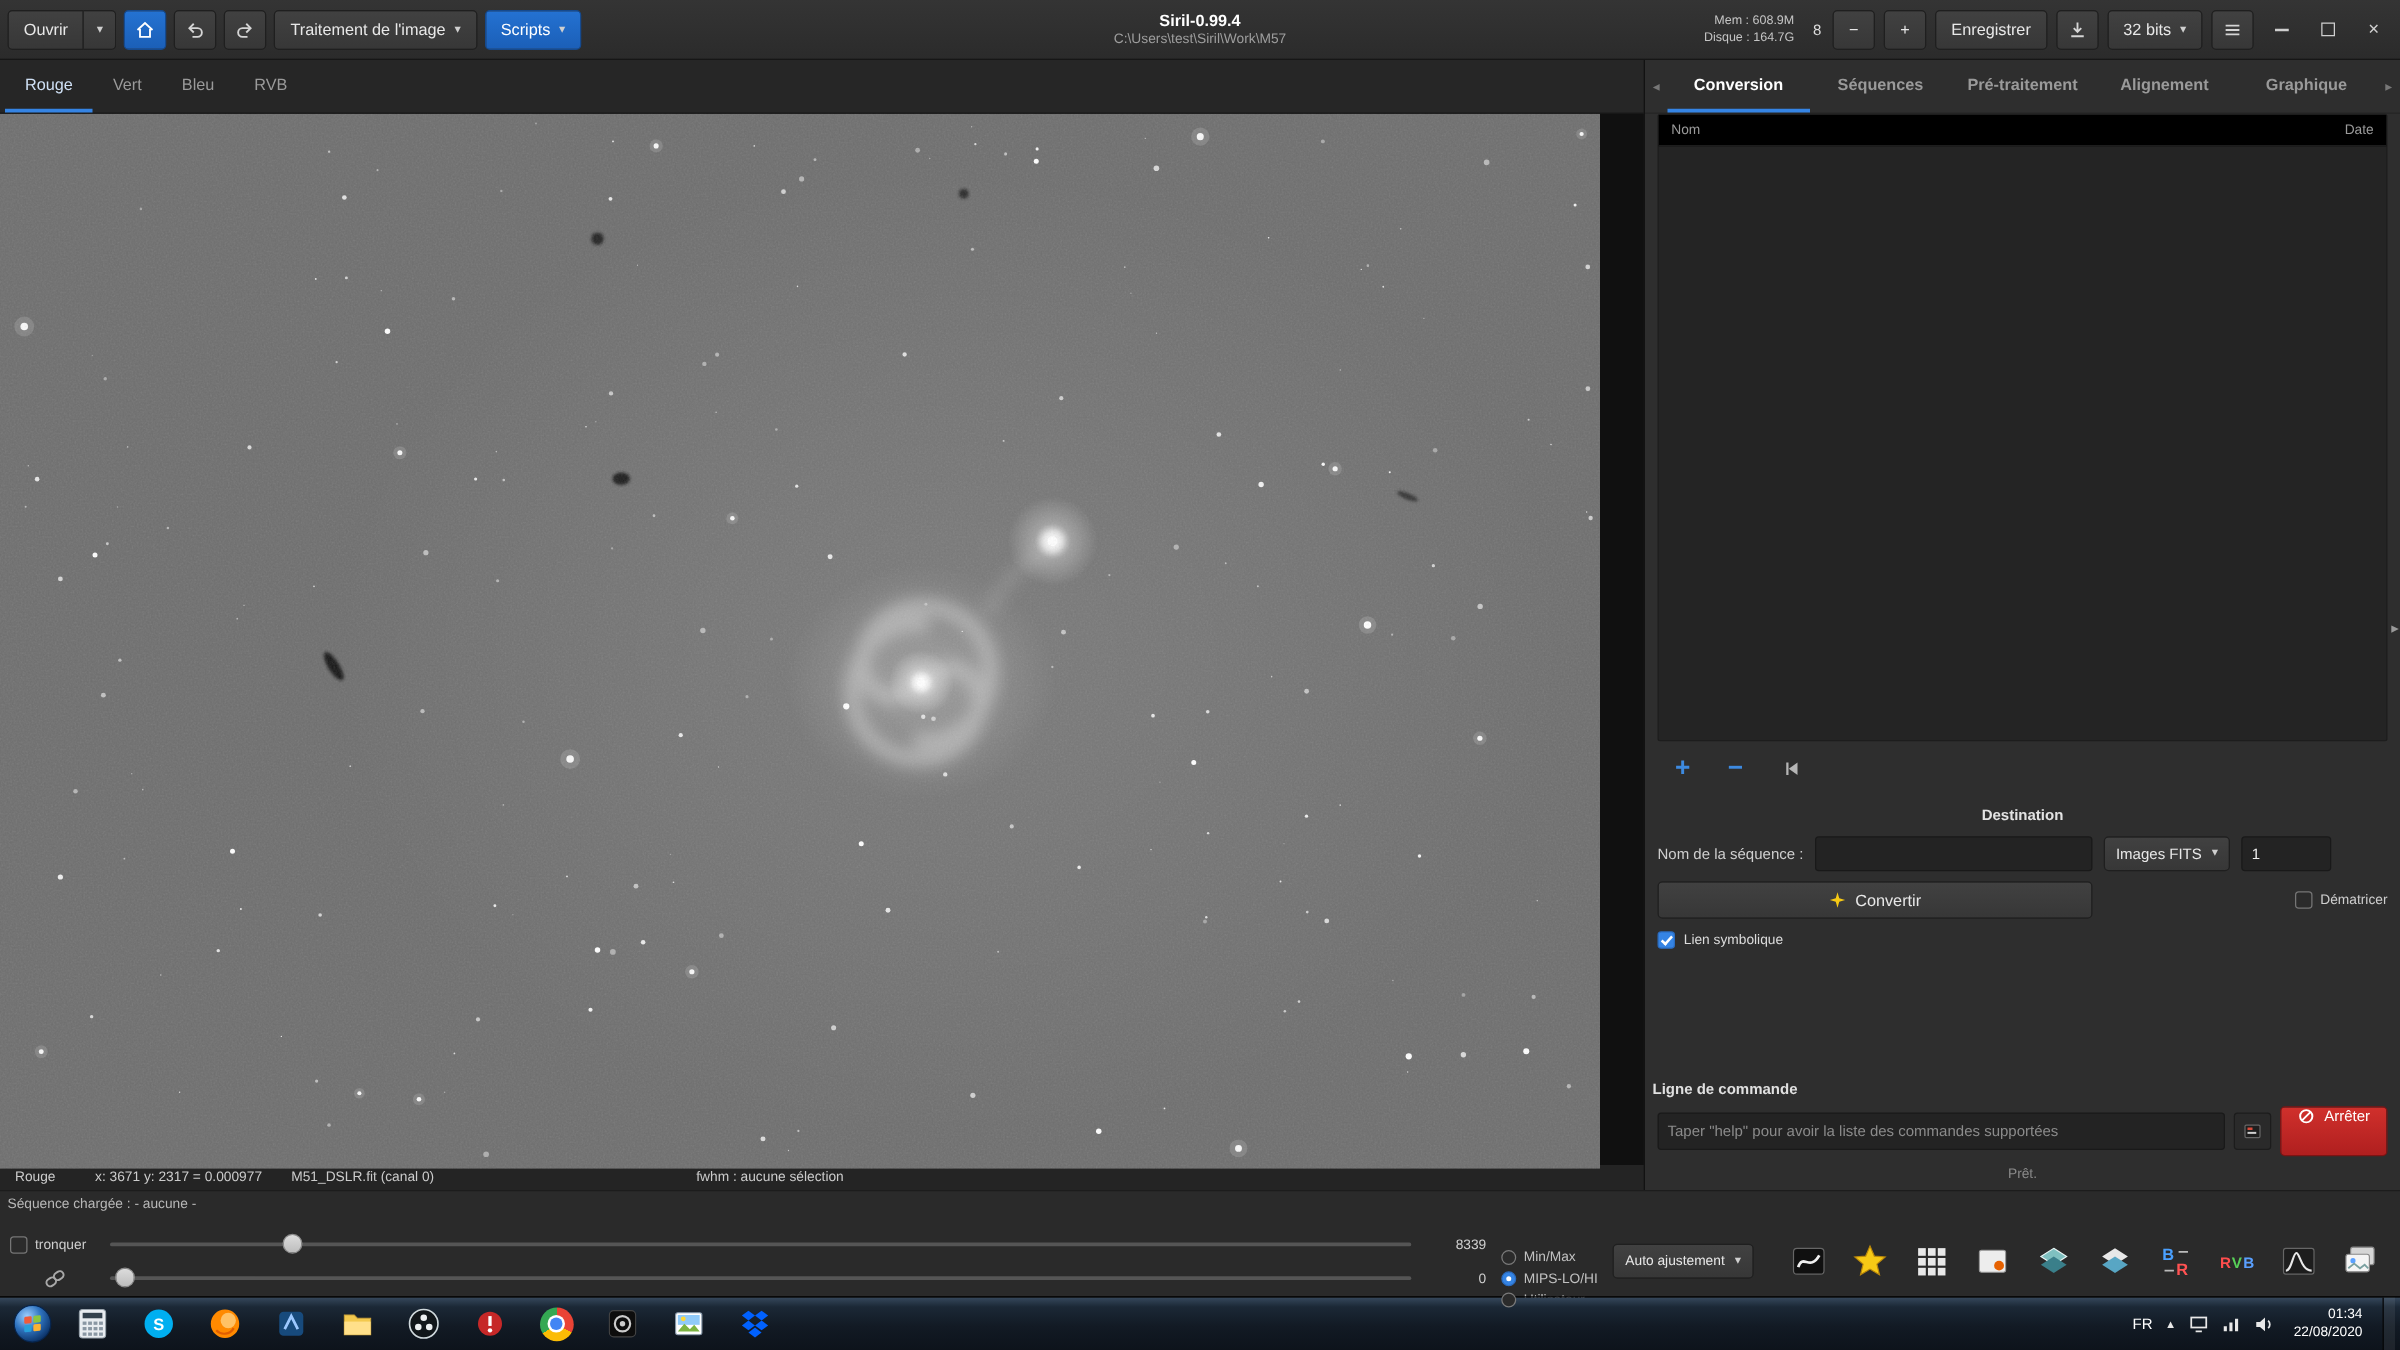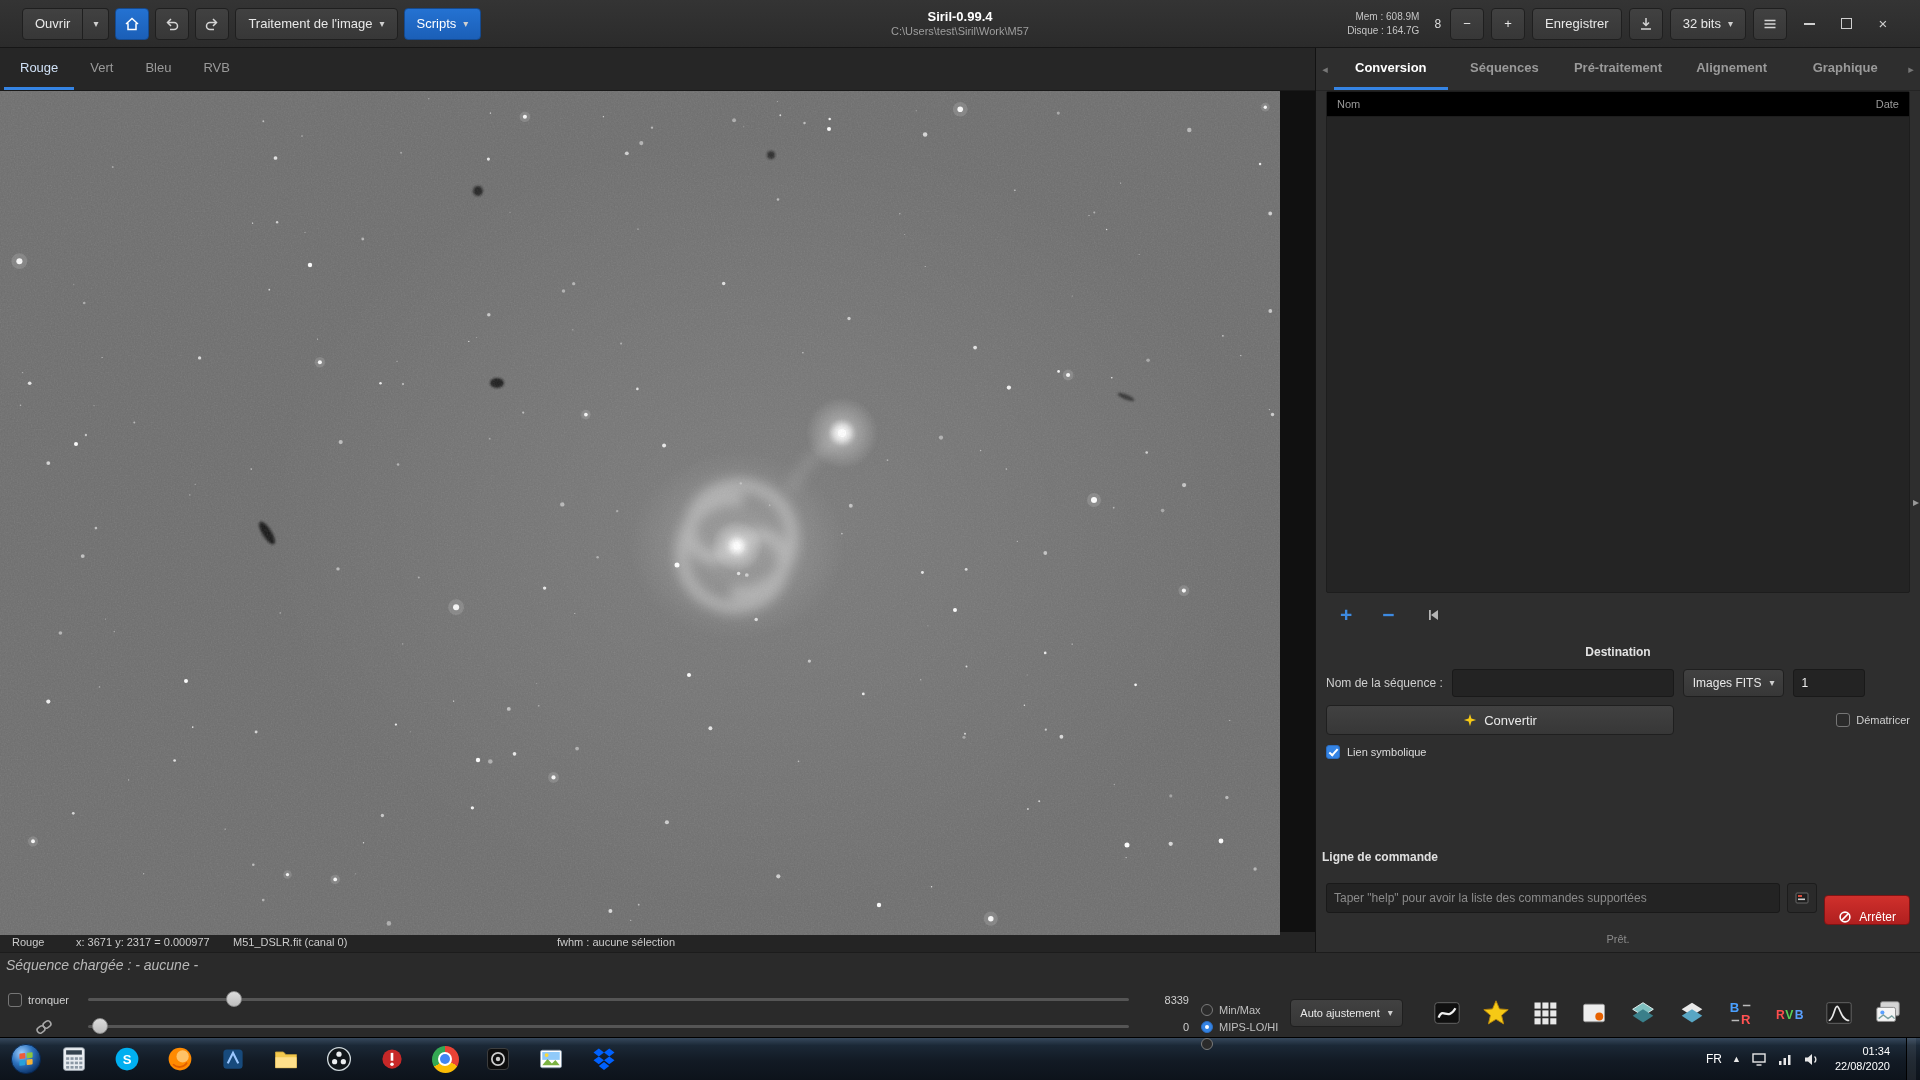--- a/index.html
+++ b/index.html
@@ -1,21 +1,21 @@
 <!DOCTYPE html>
 <html><head>
 <meta charset="utf-8">
 <style>
   html,body{margin:0;padding:0;background:#000;width:1920px;height:1080px;overflow:hidden;
     font-family:"Liberation Sans",sans-serif;}
   .app{width:1920px;height:1080px;display:flex;flex-direction:column;background:#242424;color:#ddd;position:relative;overflow:hidden;}
 
   
   .topbar{height:47px;flex:0 0 47px;background:linear-gradient(#343434,#2b2b2b);border-bottom:1px solid #161616;
-    display:flex;align-items:center;padding:0 22px;gap:6px;position:relative;z-index:5;}
+    display:flex;align-items:center;padding:0 6px;gap:6px;position:relative;z-index:5;}
   .btn{background:linear-gradient(#414141,#373737);border:1px solid #1f1f1f;border-radius:4px;color:#e8e8e8;
     font-size:13px;height:32px;display:inline-flex;align-items:center;justify-content:center;padding:0 12px;gap:7px;box-sizing:border-box;cursor:default;}
   .btn.icon{width:34px;padding:0;}
   .btn.blue{background:linear-gradient(#2472d2,#1b5fb7);border-color:#154a8f;color:#fff;}
   .caret{font-size:10px;color:#cfcfcf;line-height:1;}
   .grp{display:flex;}
   .grp .btn:first-child{border-top-right-radius:0;border-bottom-right-radius:0;}
   .grp .btn:last-child{border-top-left-radius:0;border-bottom-left-radius:0;border-left:none;width:26px;}
   .title-block{position:absolute;left:50%;transform:translateX(-50%);text-align:center;line-height:1.25;}
   .title{font-size:13px;font-weight:bold;color:#fff;}
@@ -72,27 +72,27 @@
   .symlink-row{margin-top:10px;display:flex;align-items:center;gap:7px;font-size:11px;color:#dcdcdc;}
   .supported-row{display:flex;gap:10px;margin-top:9px;font-size:11px;}
   .supported-label{width:152px;color:#d2d2d2;flex:0 0 152px;}
   .supported-text{flex:1;color:#c0c0c0;line-height:1.4;}
   .cmd-section{margin-top:auto;padding-bottom:2px;}
   .cmd-title{font-weight:bold;font-size:12px;color:#e0e0e0;margin:8px 0 7px -4px;}
   .cmd-row{display:flex;align-items:center;gap:7px;}
   .cmd-input{flex:1;height:30px;}
   .cmd-input::placeholder{color:#8b8b8b;}
   .sq-btn{width:30px;height:30px;flex:0 0 30px;background:#2a2a2a;border:1px solid #1c1c1c;border-radius:3px;display:flex;align-items:center;justify-content:center;padding:0;}
-  .stop-btn{height:30px;background:linear-gradient(#d0302c,#b01f1f);border:1px solid #7e1414;border-radius:4px;
-    color:#fff;font-size:12px;display:flex;align-items:flex-end;gap:7px;padding:0 13px;margin-top:24px;}
+  .stop-btn{height:40px;background:linear-gradient(#d0302c,#b01f1f);border:1px solid #7e1414;border-radius:4px;
+    color:#fff;font-size:12px;display:flex;align-items:flex-start;gap:7px;padding:0 13px;}
   .ready{text-align:center;color:#8a8a8a;font-size:11px;padding:8px 0 5px;}
 
   
   .bottom-strip{height:85px;flex:0 0 85px;background:#2a2a2a;border-top:1px solid #1c1c1c;box-sizing:border-box;padding-top:1px;}
-  .seq-line{font-size:14px;font-style:italic;color:#b8b8b8;padding:3px 0 2px 6px;}
+  .seq-line{font-size:11px;color:#b8b8b8;padding:3px 0 2px 6px;}
   .strip-main{display:flex;align-items:center;}
   .sliders-col{width:1195px;flex:0 0 1195px;}
   .slider-row{display:flex;align-items:center;height:27px;padding-left:8px;gap:8px;}
   .slider-lead{width:72px;flex:0 0 72px;display:flex;align-items:center;gap:6px;font-size:11px;color:#cfcfcf;}
   .slider{flex:1;position:relative;height:27px;}
   .slider .track{position:absolute;left:0;right:0;top:12px;height:3px;background:#555;border-radius:2px;}
   .slider .handle{position:absolute;top:5px;width:16px;height:16px;border-radius:50%;
     background:linear-gradient(#dcdcdc,#bdbdbd);border:1px solid #8a8a8a;box-sizing:border-box;}
   .slider-value{width:52px;flex:0 0 52px;text-align:right;font-size:11px;color:#cfcfcf;margin-right:6px;}
   .right-controls{flex:1;display:flex;align-items:center;gap:12px;padding-left:6px;}

